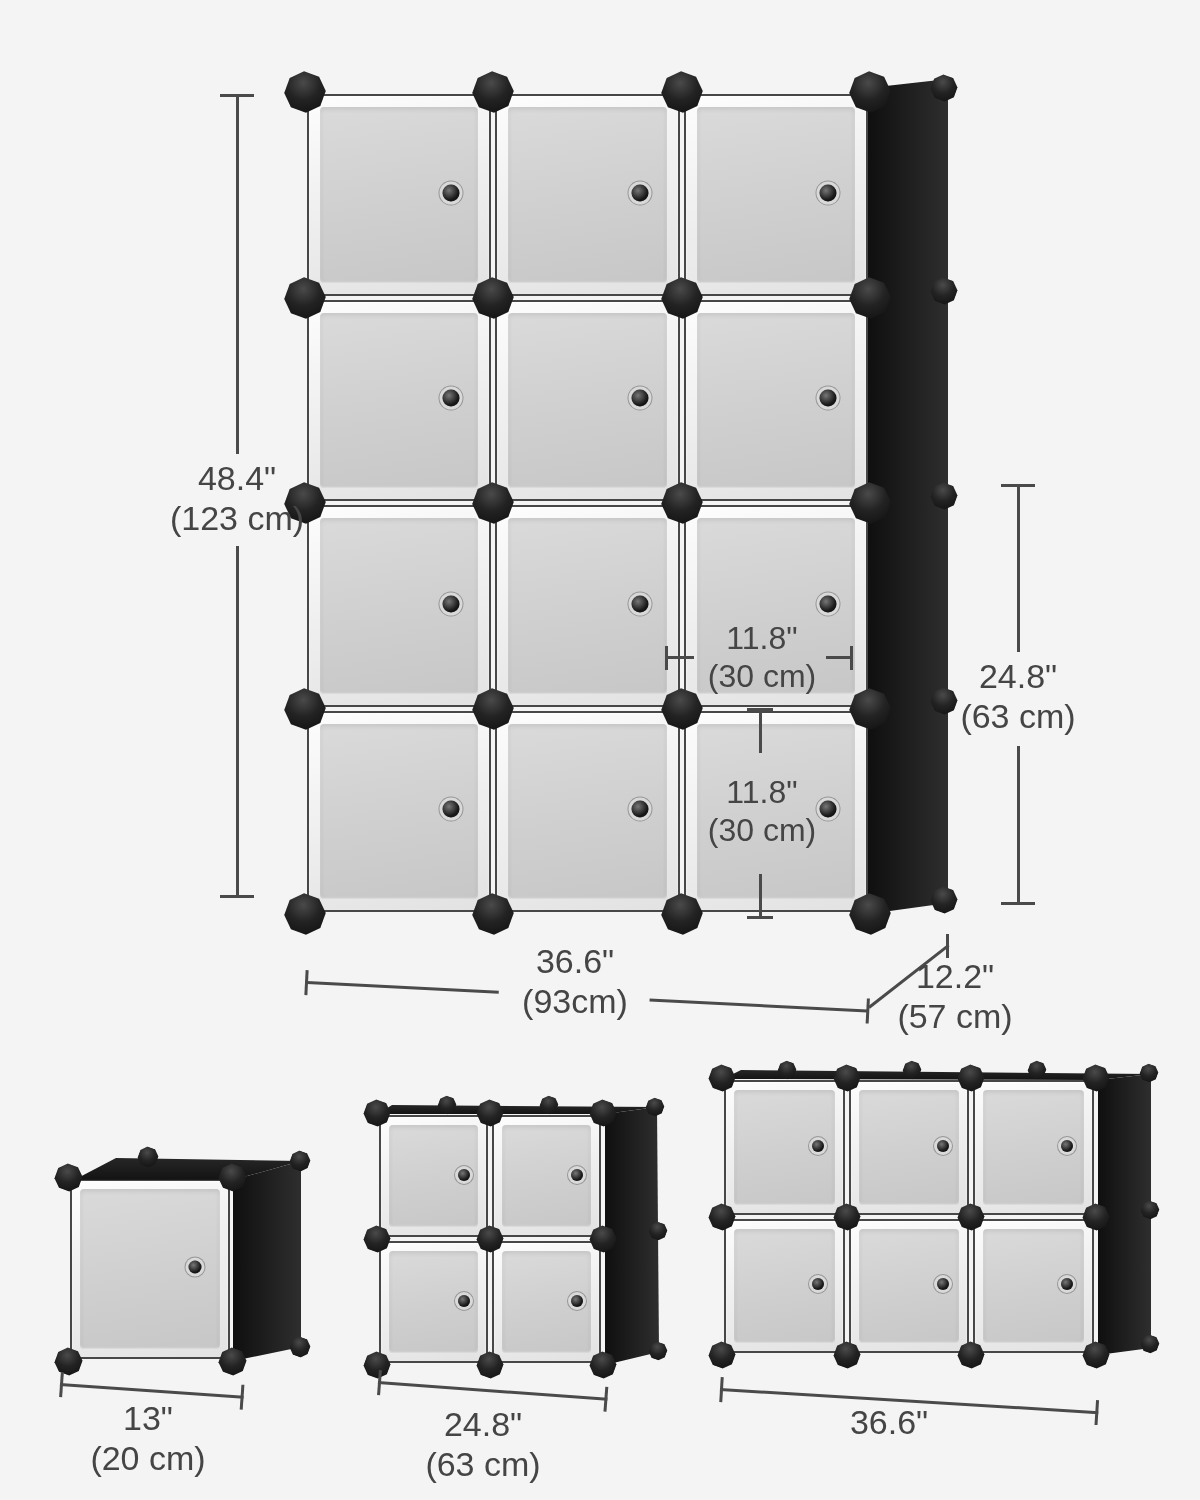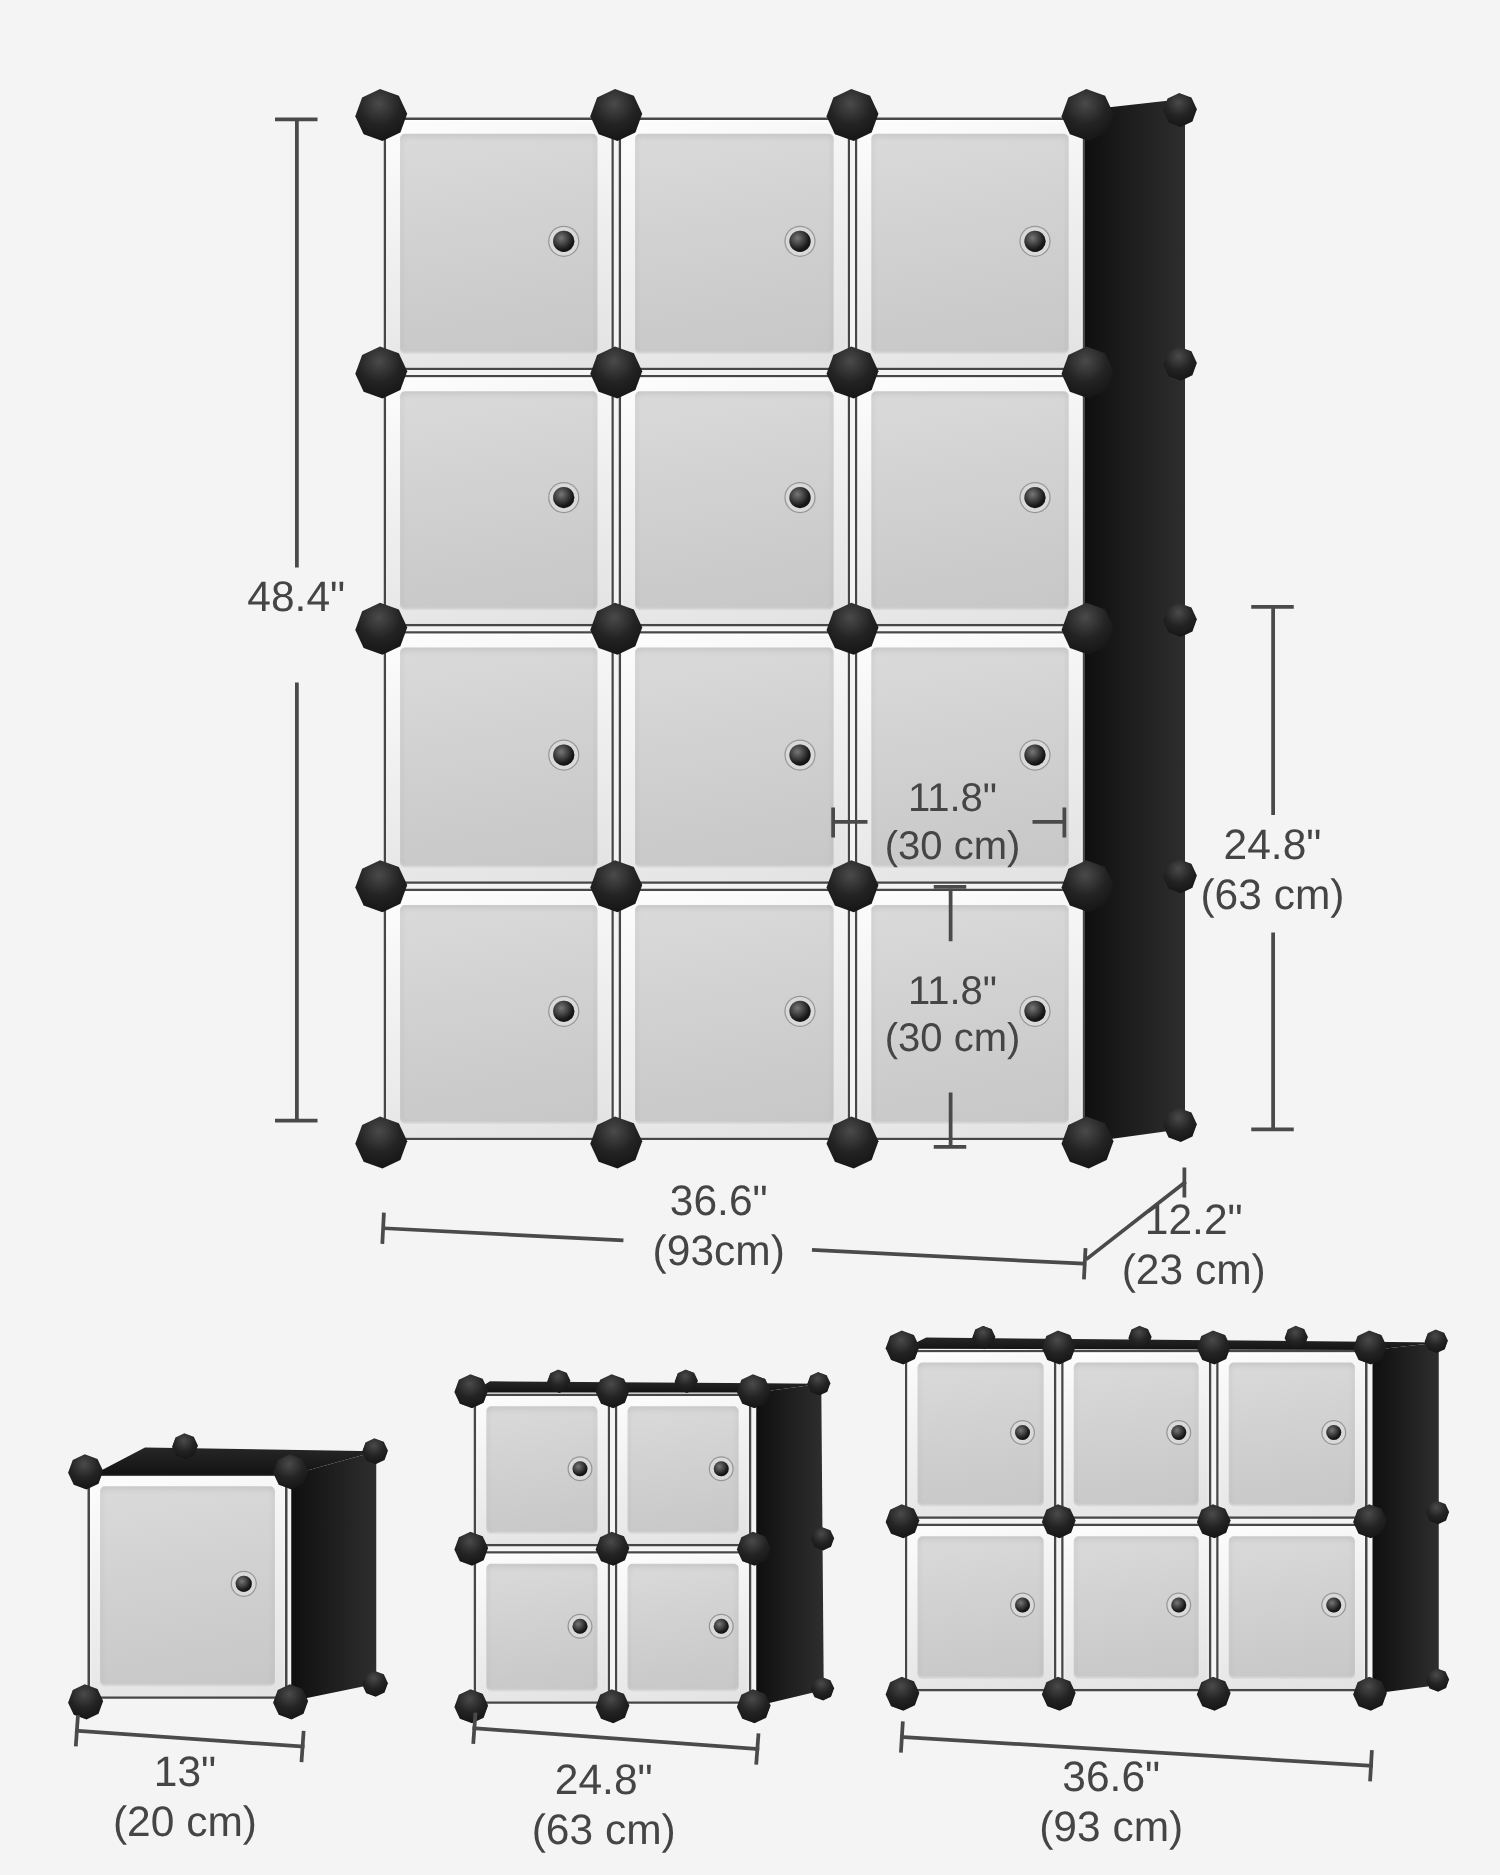--- a/index.html
+++ b/index.html
@@ -223,20 +223,21 @@
   <span class="connector" style="left:903px;top:1061px;width:18px;height:18px"></span>
   <span class="connector" style="left:1028px;top:1061px;width:18px;height:18px"></span>
   <span class="connector" style="left:1140px;top:1064px;width:18px;height:18px"></span>
   <span class="connector" style="left:1141px;top:1201px;width:18px;height:18px"></span>
   <span class="connector" style="left:1141px;top:1335px;width:18px;height:18px"></span>
 
   <i class="dl" style="left:220px;top:94px;width:34px;height:3px"></i>
   <i class="dl" style="left:236px;top:96px;width:3px;height:358px"></i>
   <div class="dim-label" style="left:147px;top:458px;width:180px;">
     <span>48.4"</span>
+    <span>(123 cm)</span>
   </div>
   <i class="dl" style="left:236px;top:546px;width:3px;height:351px"></i>
   <i class="dl" style="left:220px;top:895px;width:34px;height:3px"></i>
 
   <i class="dl" style="left:1001px;top:484px;width:34px;height:3px"></i>
   <i class="dl" style="left:1017px;top:486px;width:3px;height:166px"></i>
   <div class="dim-label" style="left:928px;top:656px;width:180px;">
     <span>24.8"</span>
     <span>(63 cm)</span>
   </div>
@@ -253,21 +254,21 @@
     <span>36.6"</span>
     <span>(93cm)</span>
   </div>
 
   <div class="dim-rot" style="left:869px;top:1006px;width:101px;transform:rotate(-38deg);">
     <i class="dl" style="left:0;top:0;width:101px;height:3px"></i>
   </div>
   <i class="dl" style="left:946px;top:934px;width:3px;height:24px"></i>
   <div class="dim-label" style="left:893px;top:956px;width:124px;">
     <span>12.2"</span>
-    <span>(23 cm)</span>
+    <span>(57 cm)</span>
   </div>
 
   <i class="dl" style="left:665px;top:646px;width:3px;height:24px"></i>
   <i class="dl" style="left:668px;top:656px;width:26px;height:3px"></i>
   <div class="dim-label small" style="left:692px;top:620px;width:140px;">
     <span>11.8"</span>
     <span>(30 cm)</span>
   </div>
   <i class="dl" style="left:826px;top:656px;width:26px;height:3px"></i>
   <i class="dl" style="left:850px;top:646px;width:3px;height:24px"></i>
@@ -301,16 +302,15 @@
     <span>(63 cm)</span>
   </div>
 
   <div class="dim-rot" style="left:720px;top:1388px;width:379px;transform:rotate(3.5deg);">
     <i class="dl" style="left:0;top:-11px;width:3px;height:25px"></i>
     <i class="dl" style="left:0;top:0;width:379px;height:3px"></i>
     <i class="dl" style="left:376px;top:-11px;width:3px;height:25px"></i>
   </div>
   <div class="dim-label" style="left:789px;top:1402px;width:200px;">
     <span>36.6"</span>
-    <span>(93 cm)</span>
   </div>
 
 </div>
 
 </body></html>

